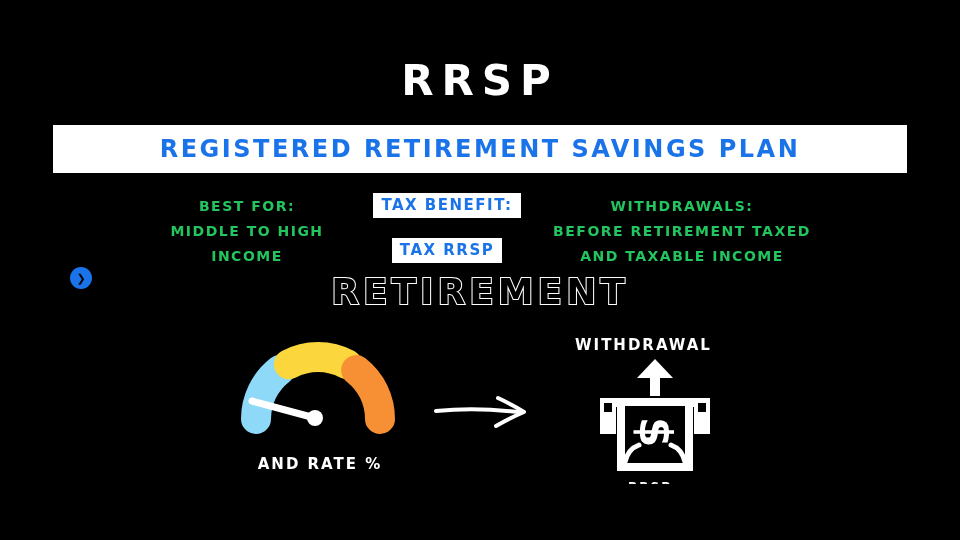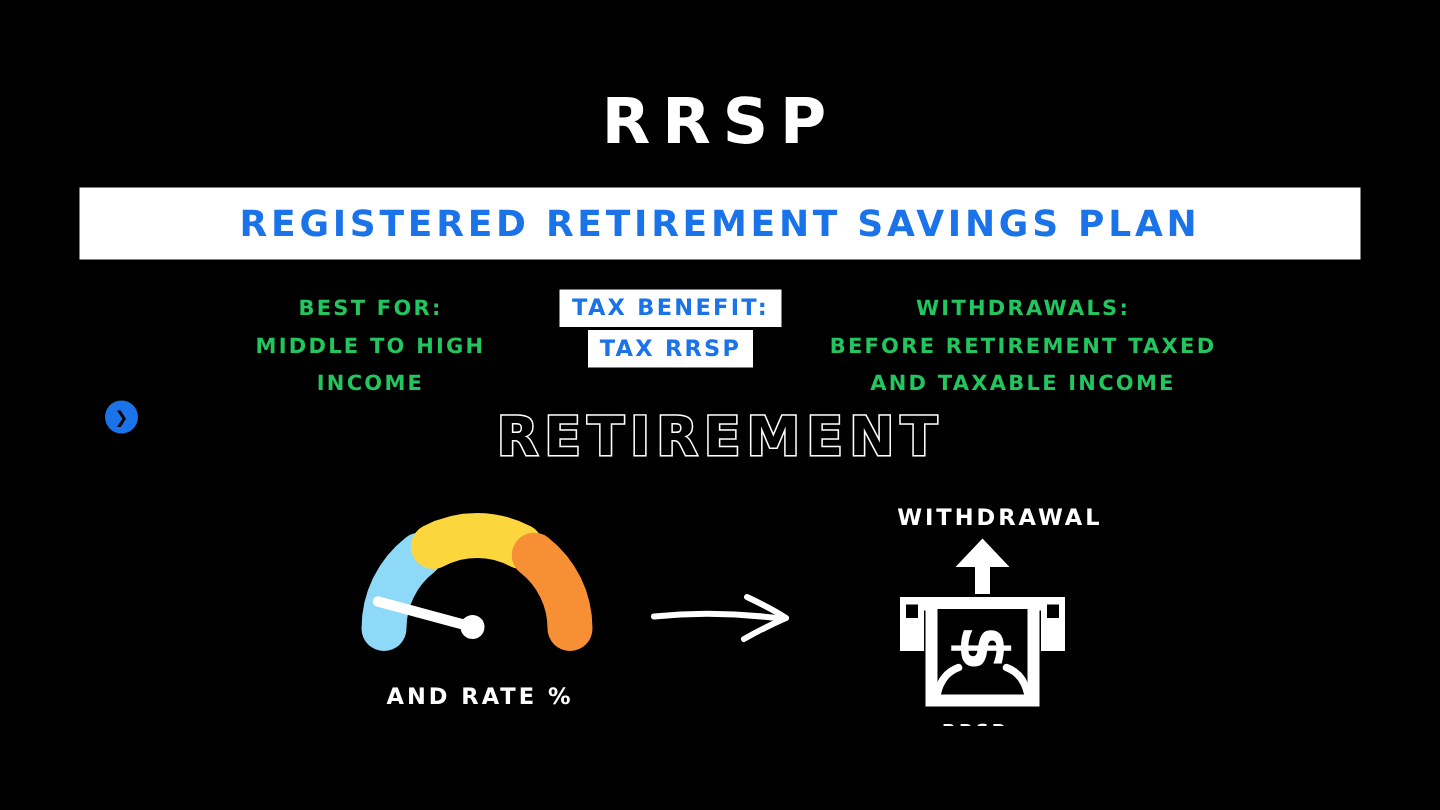--- a/index.html
+++ b/index.html
@@ -15,39 +15,39 @@
     position:absolute;left:53px;top:125px;width:854px;height:48px;background:#ffffff;
     display:flex;align-items:center;justify-content:center;
   }
   .banner-text{color:#1a73e8;font-size:24px;font-weight:800;letter-spacing:2.5px;}
   .col{position:absolute;text-align:center;color:#22c55e;font-weight:700;font-size:14px;
     letter-spacing:1.5px;line-height:25px;}
   .col-best{left:147px;top:194px;width:200px;}
   .col-withdrawals{left:542px;top:194px;width:280px;}
   .col-tax{position:absolute;left:362px;top:193px;width:170px;text-align:center;line-height:1;}
   .tax-line{display:inline-block;background:#fff;color:#1a73e8;font-weight:800;
-    font-size:15px;letter-spacing:1.5px;padding:5px 8px;margin-bottom:2px;}
+    font-size:15px;letter-spacing:1.5px;padding:5px 8px;margin-bottom:20px;}
   .bullet{
     position:absolute;left:70px;top:267px;width:22px;height:22px;border-radius:50%;
     background:#1a73e8;color:#000;display:flex;align-items:center;justify-content:center;
     font-size:11px;font-weight:bold;line-height:1;
   }
   .retirement{
     position:absolute;left:0;top:271px;width:960px;text-align:center;
     font-size:36px;font-weight:800;letter-spacing:4px;color:#000;
     -webkit-text-stroke:2px #fff;paint-order:stroke;
   }
   .gauge-svg{position:absolute;left:228px;top:334px;}
   .gauge-caption{
     position:absolute;left:195px;top:452px;width:250px;text-align:center;color:#fff;
     font-weight:700;font-size:15px;letter-spacing:2px;line-height:24px;
   }
   .flow-arrow-svg{position:absolute;left:430px;top:392px;}
   .withdrawal-title{
-    position:absolute;left:575px;top:336px;width:160px;text-align:right;color:#fff;
+    position:absolute;left:575px;top:336px;width:160px;text-align:left;color:#fff;
     font-weight:700;font-size:15px;letter-spacing:2px;
   }
   .atm-svg{position:absolute;left:595px;top:356px;}
   .rrsp-caption{
     position:absolute;left:585px;top:480px;width:130px;text-align:center;color:#fff;
     font-weight:700;font-size:12px;letter-spacing:2px;
   }
 </style>
 </head>
 <body>

